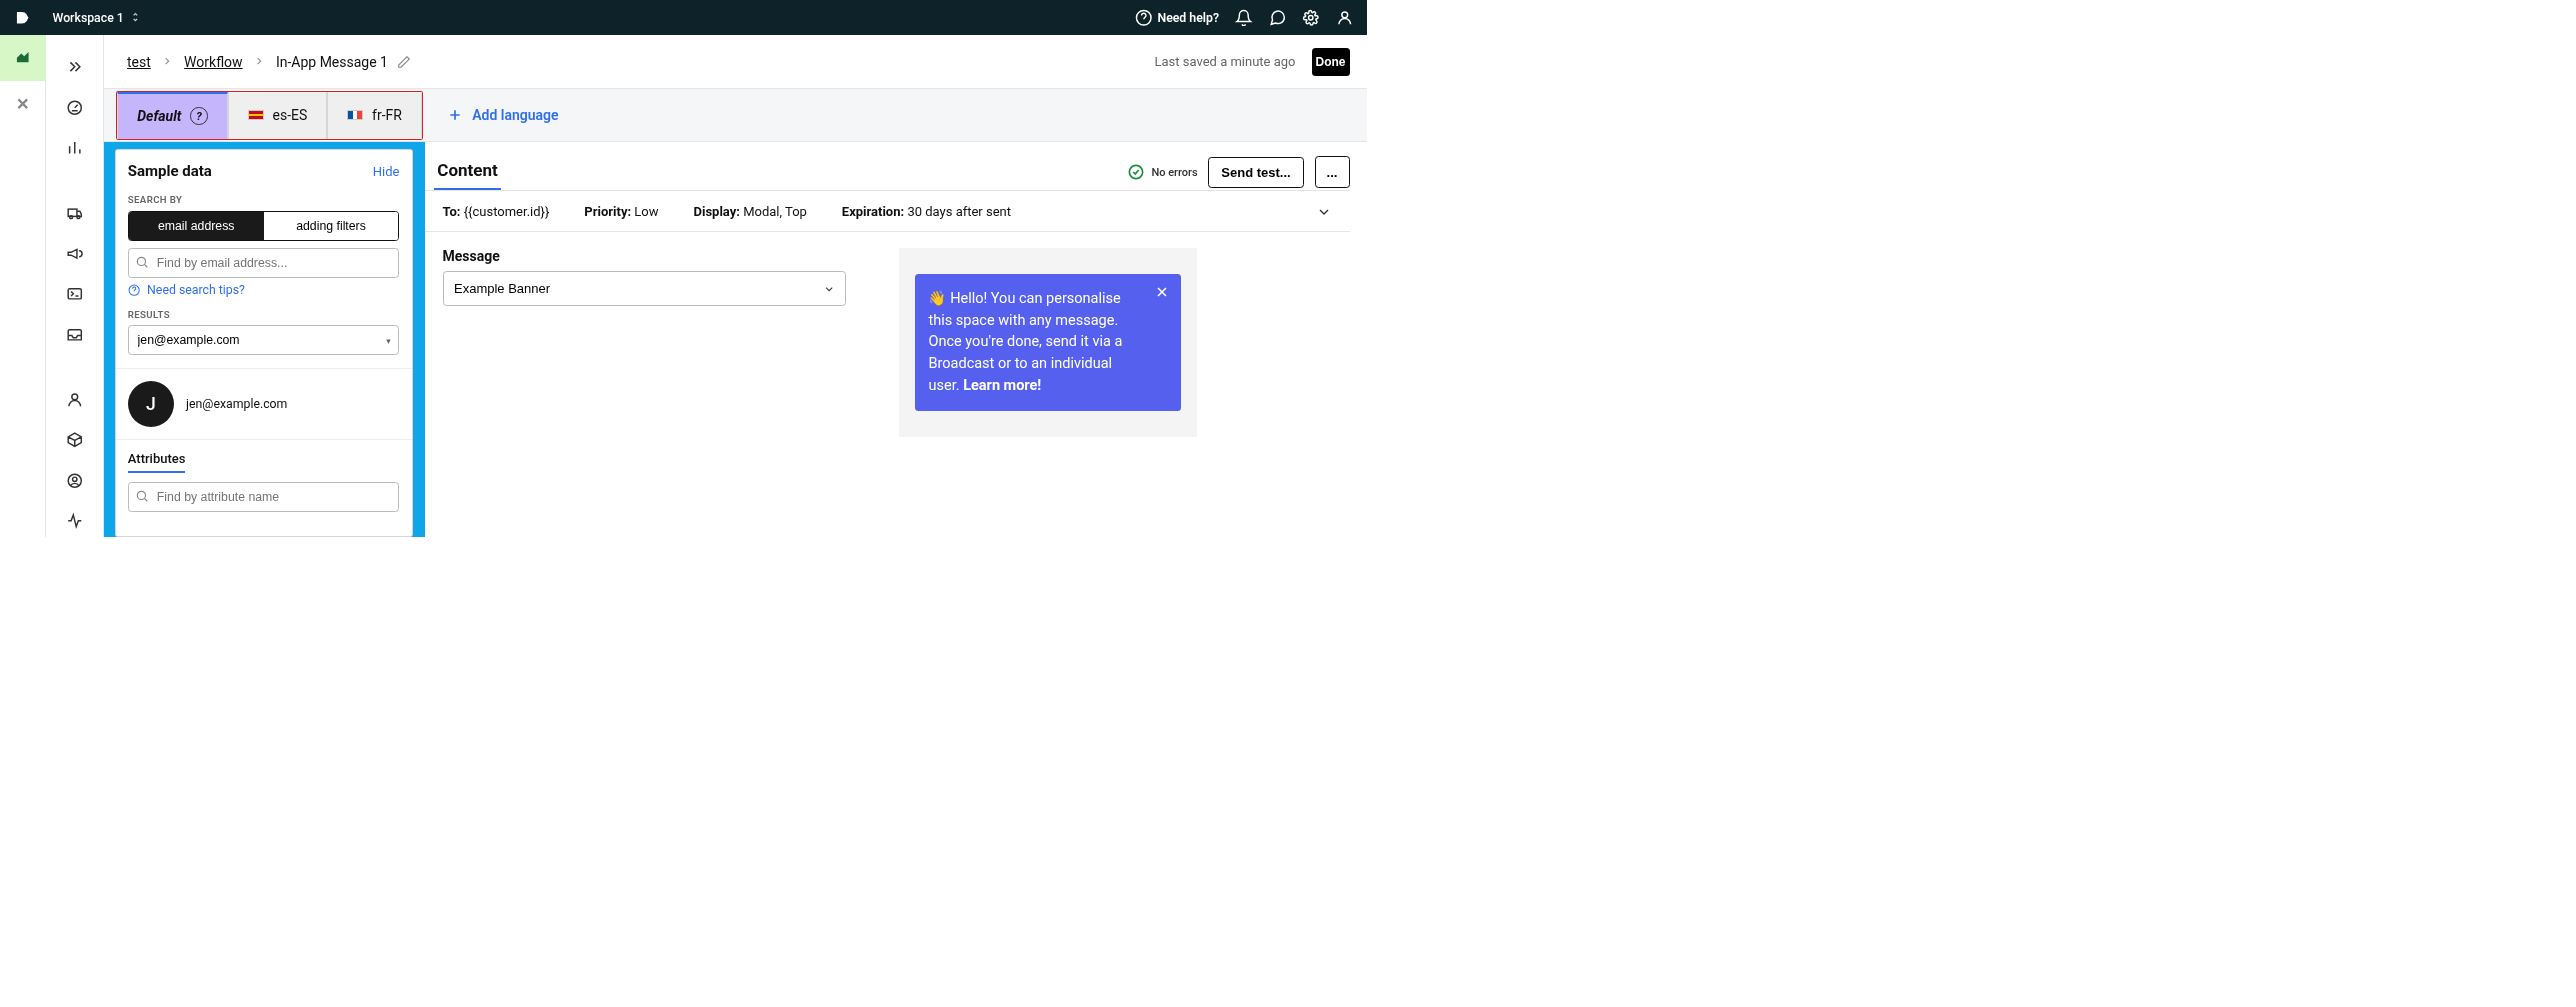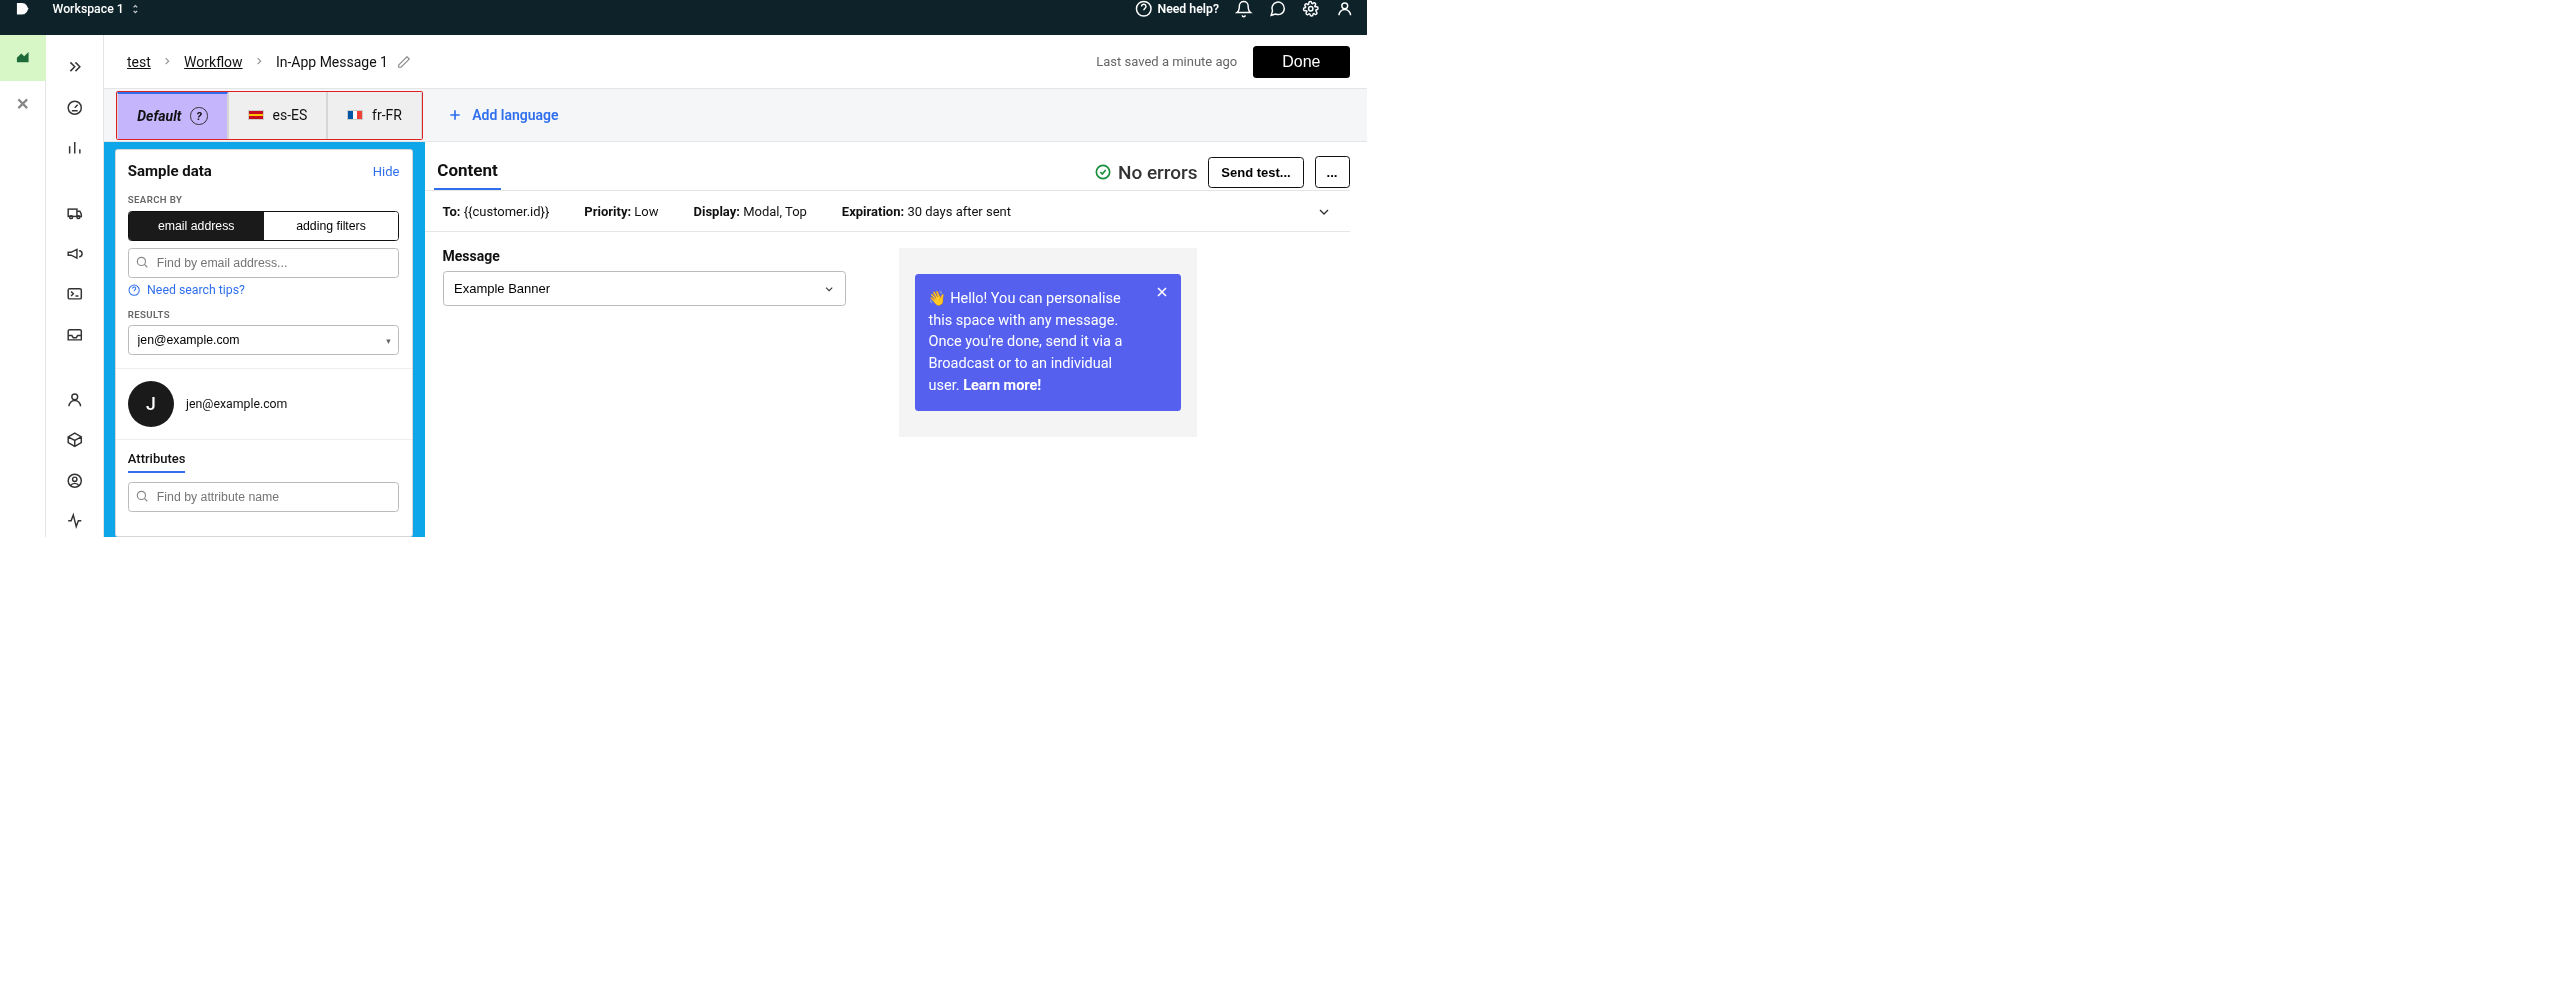--- a/index.html
+++ b/index.html
@@ -1,19 +1,19 @@
 <!DOCTYPE html>
 <html style="font-size:14px"><head>
 <meta charset="utf-8">
 <style>
   * { box-sizing: border-box; margin: 0; padding: 0; }
   body { font-family: -apple-system, BlinkMacSystemFont, "Segoe UI", Roboto, sans-serif; font-size: 12.3px; color: #111; background: #fff; width: 1367px; height: 537px; overflow: hidden; }
   
   
-  .topbar { background: #0d2229; color: #fff; height: 35px; display: flex; align-items: flex-start; padding: 0 14px; justify-content: space-between; }
+  .topbar { background: #0d2229; color: #fff; height: 35px; display: flex; align-items: center; padding: 0 14px; justify-content: space-between; }
   .topbar-left { display: flex; align-items: center; gap: 21px; }
   .logo { width: 17.5px; height: 17.5px; }
   .workspace { display: flex; align-items: center; gap: 7px; font-weight: 500; }
   .topbar-right { display: flex; align-items: center; gap: 16px; }
   .help-link { display: flex; align-items: center; gap: 5.3px; font-weight: 600; }
   .topbar-icon { width: 17.5px; height: 17.5px; stroke: #fff; fill: none; stroke-width: 2; cursor: pointer; }
 
   
   .shell { display: flex; height: calc(100% - 35px); }
   .sidebar-accent { width: 46px; background: #fff; border-right: 0.9px solid #e5e5e5; display: flex; flex-direction: column; align-items: center; }
@@ -30,21 +30,21 @@
 
   
   .breadcrumb-row { height: 54px; display:flex; align-items:center; justify-content:space-between; padding: 0 17.5px 0 23px; border-bottom:0.9px solid #e5e5e5;}
   .breadcrumbs { display:flex; align-items:center; gap:10.5px; }
   .crumb { color:#111; text-decoration:underline; font-size:14px; }
   .crumb-current { font-size:14px; font-weight:400; display:flex; align-items:center; gap:8.8px;}
   .chev { width:12.3px;height:12.3px; stroke:#888; fill:none; stroke-width:2;}
   .pencil { width:14px;height:14px; stroke:#888; fill:none; stroke-width:2; cursor:pointer;}
   .breadcrumb-right { display:flex; align-items:center; gap:16px; }
   .last-saved { color:#666; font-size:13px; }
-  .done-btn { background:#000; color:#fff; border:none; padding:7px 29px; border-radius:3.5px; font-weight:400; font-size:16px; cursor:pointer;}
+  .done-btn { background:#000; color:#fff; border:none; padding:7px 4px; border-radius:3.5px; font-weight:700; font-size:12px; cursor:pointer;}
 
   
   .lang-row { background:#f5f6f7; height:53px; display:flex; align-items:center; padding:0 12.3px; gap:14px; border-bottom:0.9px solid #e5e5e5;}
   .lang-tabs-wrap { display:flex; border:1.8px solid #e02020; border-radius:1.8px; overflow:hidden;}
   .lang-tab { height:47px; display:flex; align-items:center; gap:8.8px; padding:0 19px; background:#efefef; border:0.9px solid #d6d6d6; border-top:none; border-bottom:none; font-size:14px; cursor:pointer; }
   .lang-tab.active { background:#c4b5fd; border-top:2.6px solid #2f6fed; font-weight:700;font-style:italic;}
   .flag { width:16px;height:10.5px; display:inline-block; border:0.9px solid #ccc;}
   .flag-es { background: linear-gradient(#c60b1e 33%, #ffc400 33% 66%, #c60b1e 66%); }
   .flag-fr { background: linear-gradient(90deg, #0055a4 33%, #fff 33% 66%, #ef4135 66%); }
   .qmark { width:17.5px;height:17.5px; border:1.8px solid #333; border-radius:50%; display:inline-flex;align-items:center;justify-content:center; font-size:11.4px; font-weight:700;}
@@ -76,21 +76,21 @@
   .profile-row { display:flex; align-items:center; gap:12.3px; margin:0 -12.3px; padding:12.3px; border-top:0.9px solid #eee; border-bottom:0.9px solid #eee;}
   .avatar { width:46px;height:46px; border-radius:50%; background:#1a1a1a; color:#fff; display:flex;align-items:center;justify-content:center; font-size:17.5px; font-weight:500;}
   .attr-tabs { display:flex; gap:17.5px; margin-top:10.5px; margin-bottom:8.8px;}
   .attr-tab { font-size:13px; font-weight:500; padding-bottom:5.3px; border-bottom:2.6px solid #2f6fed;}
   
   
   .content-head-row { display:flex; align-items:center; justify-content:space-between; padding:12.3px 0 0 8.8px;}
   .content-tabs { display:flex; }
   .content-tab { font-size:17px; font-weight:700; padding:5.3px 3.5px 8.8px; border-bottom:2.6px solid #2f6fed;}
   .content-actions { display:flex; align-items:center; gap:10.5px;}
-  .no-errors { display:flex; align-items:center; gap:7px; font-size:19px; color:#333; font-weight:500;}
+  .no-errors { display:flex; align-items:center; gap:7px; font-size:11px; color:#333; font-weight:500;}
   .check-ic { width:16px;height:16px; stroke:#1a8f3b; fill:none; stroke-width:2.5;}
   .outline-btn { border:0.9px solid #111; background:#fff; padding:7px 12.3px; border-radius:3.5px; font-weight:700; font-size:13px; cursor:pointer;}
   .icon-btn { border:0.9px solid #111; background:#fff; width:35px;height:32px; border-radius:3.5px; display:flex;align-items:center;justify-content:center; cursor:pointer; font-weight:700;}
 
   .summary-bar { border-top:0.9px solid #e5e5e5; border-bottom:0.9px solid #e5e5e5; padding:12.3px 17.5px; display:flex; align-items:center; gap:35px; margin-top:0; position:relative;}
   .summary-item { font-size:13px; }
   .summary-item b { font-weight:700; }
   .expand-chev { position:absolute; right:17.5px; top:12.3px; width:16px;height:16px; stroke:#333; fill:none; stroke-width:2; cursor:pointer;}
 
   .msg-area { padding:16px 17.5px; display:flex; gap:53px; }

